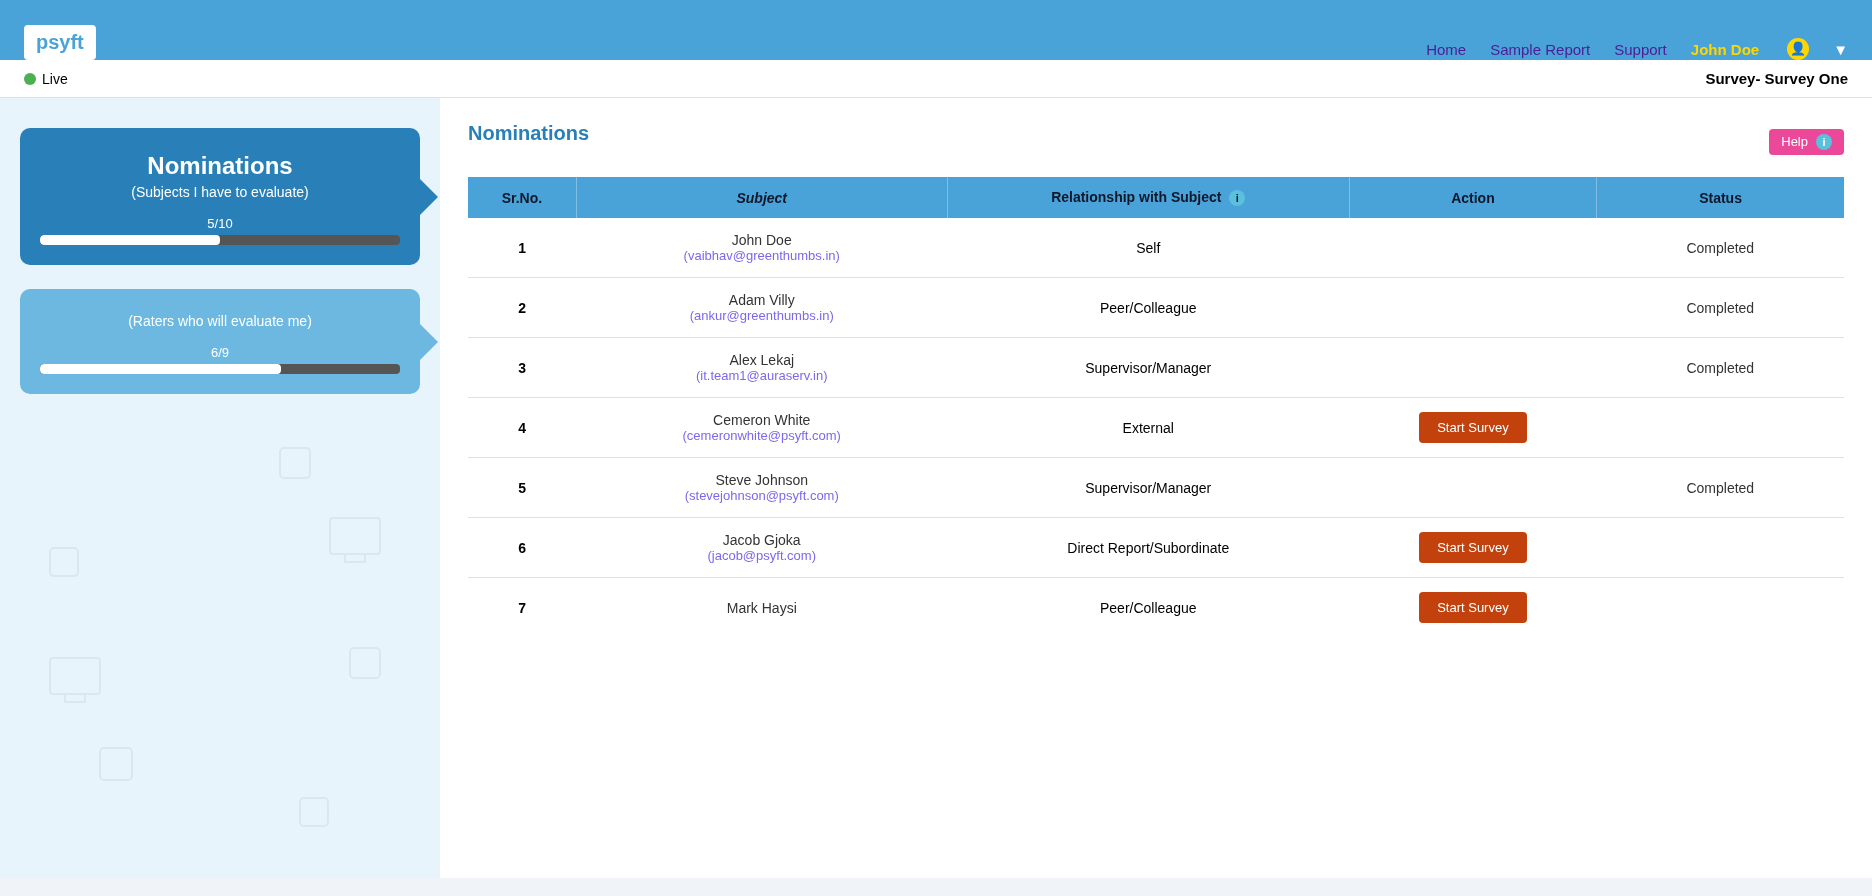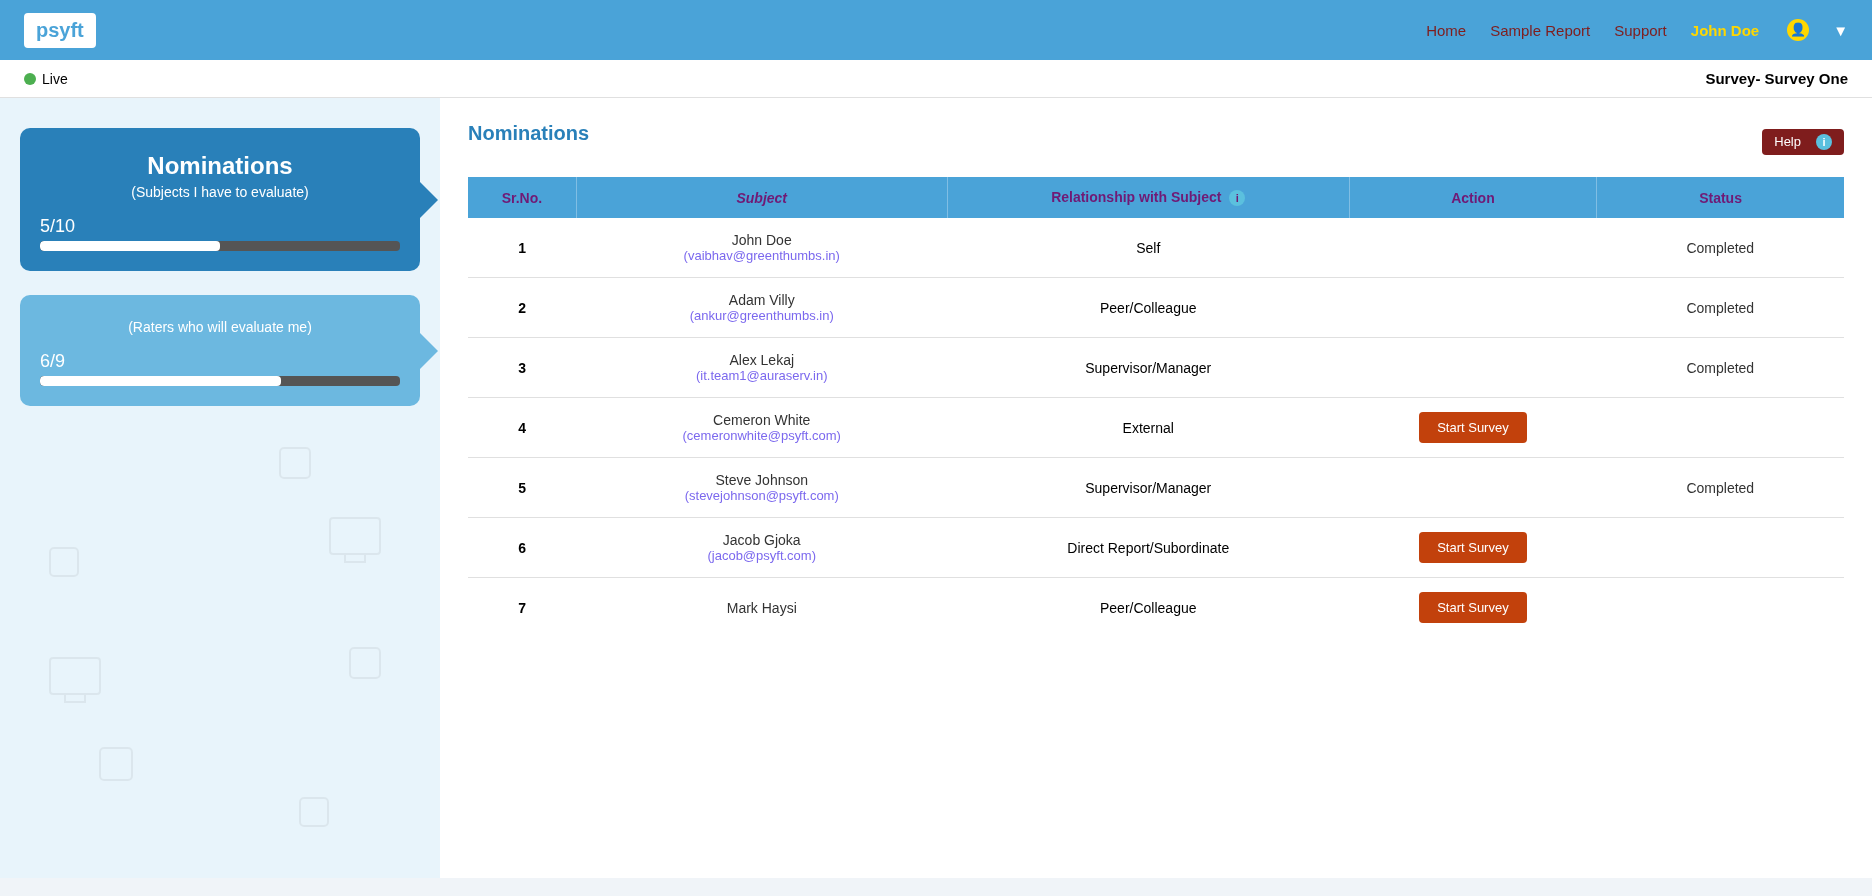--- a/index.html
+++ b/index.html
@@ -2,21 +2,21 @@
 <html><head>
   <meta charset="utf-8">
   <style>
     * { box-sizing: border-box; margin: 0; padding: 0; }
     body { font-family: Arial, sans-serif; background: #f0f4f8; min-height: 896px; }
 
     
     .header {
       background: #4aa3d8;
       display: flex;
-      align-items: center;
+      align-items: flex-end;
       justify-content: space-between;
       padding: 0 24px;
       height: 60px;
     }
     .logo {
       background: white;
       color: #4aa3d8;
       font-weight: bold;
       font-size: 20px;
       padding: 4px 10px;
@@ -24,21 +24,21 @@
       border: 2px solid white;
     }
     .nav {
       display: flex;
       align-items: center;
       gap: 24px;
       color: white;
       font-size: 15px;
     }
     .nav a {
-      color: #7f1d1d;
+      color: #4c1d95;
       text-decoration: none;
       cursor: pointer;
     }
     .nav .user-name {
       color: #ffd700;
       font-weight: bold;
       cursor: pointer;
     }
     .nav .user-icon {
       display: inline-block;
@@ -123,22 +123,22 @@
       font-weight: bold;
       text-align: center;
       margin-bottom: 4px;
     }
     .card-subtitle {
       font-size: 14px;
       text-align: center;
       margin-bottom: 16px;
     }
     .card-progress-label {
-      text-align: left;
-      font-size: 18px;
+      text-align: center;
+      font-size: 13px;
       margin-bottom: 4px;
     }
     .progress-bar-bg {
       background: #555;
       border-radius: 4px;
       height: 10px;
       width: 100%;
       overflow: hidden;
     }
     .progress-bar-fill {
@@ -169,30 +169,30 @@
       overflow: auto;
     }
     .section-title {
       font-size: 20px;
       font-weight: bold;
       color: #2980b9;
       margin-bottom: 16px;
     }
     .help-btn {
       float: right;
-      background: #7f1d1d;
+      background: #ec4899;
       color: white;
       border: none;
       padding: 5px 12px;
       border-radius: 4px;
       font-size: 13px;
       cursor: pointer;
       display: flex;
       align-items: center;
-      gap: 15px;
+      gap: 8px;
     }
     .help-btn .info-icon {
       display: inline-block;
       width: 16px;
       height: 16px;
       background: #5bc0de;
       border-radius: 50%;
       text-align: center;
       line-height: 16px;
       font-size: 11px;
@@ -200,21 +200,21 @@
     }
 
     
     .nominations-table {
       width: 100%;
       border-collapse: collapse;
       margin-top: 8px;
     }
     .nominations-table thead tr {
       background: #4aa3d8;
-      color: #701a75;
+      color: #0f172a;
     }
     .nominations-table thead th {
       padding: 12px 10px;
       font-weight: 600;
       font-size: 14px;
       border-right: 1px solid rgba(255,255,255,0.3);
     }
     .nominations-table thead th:last-child {
       border-right: none;
     }

